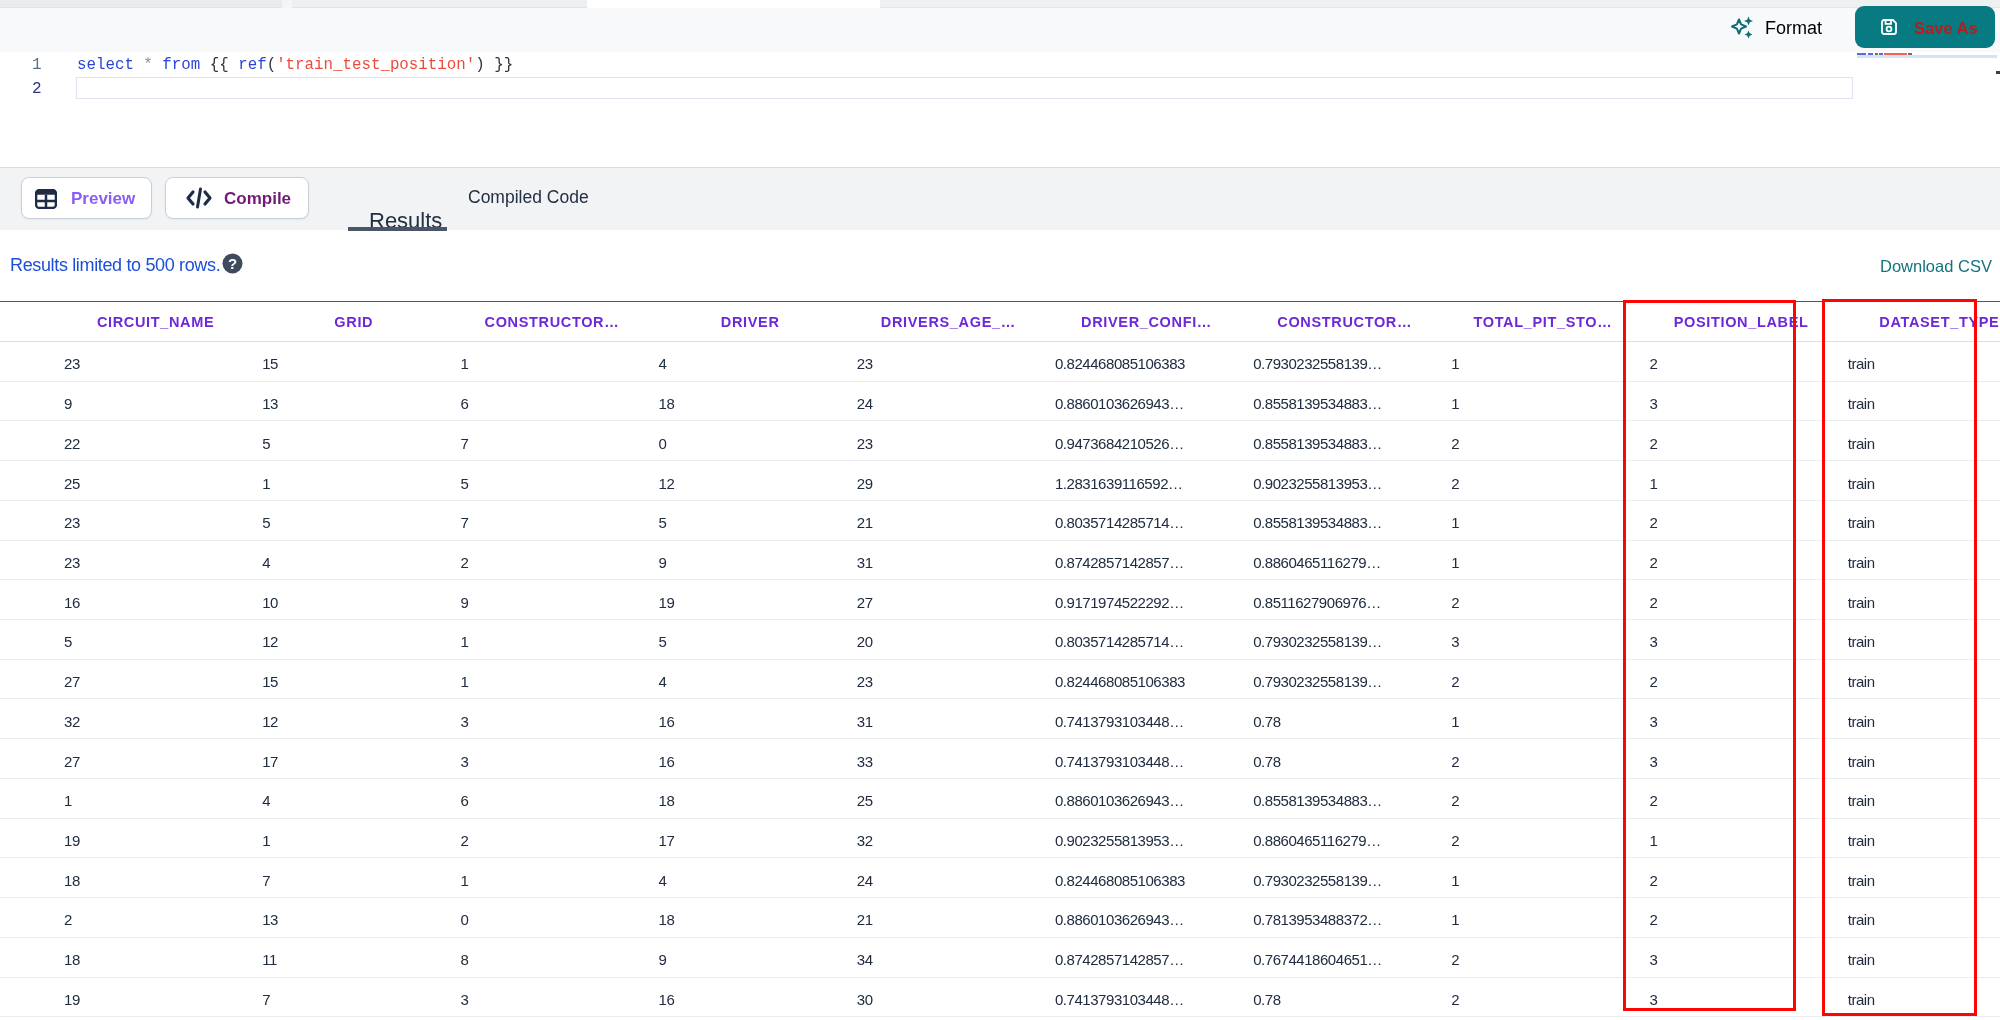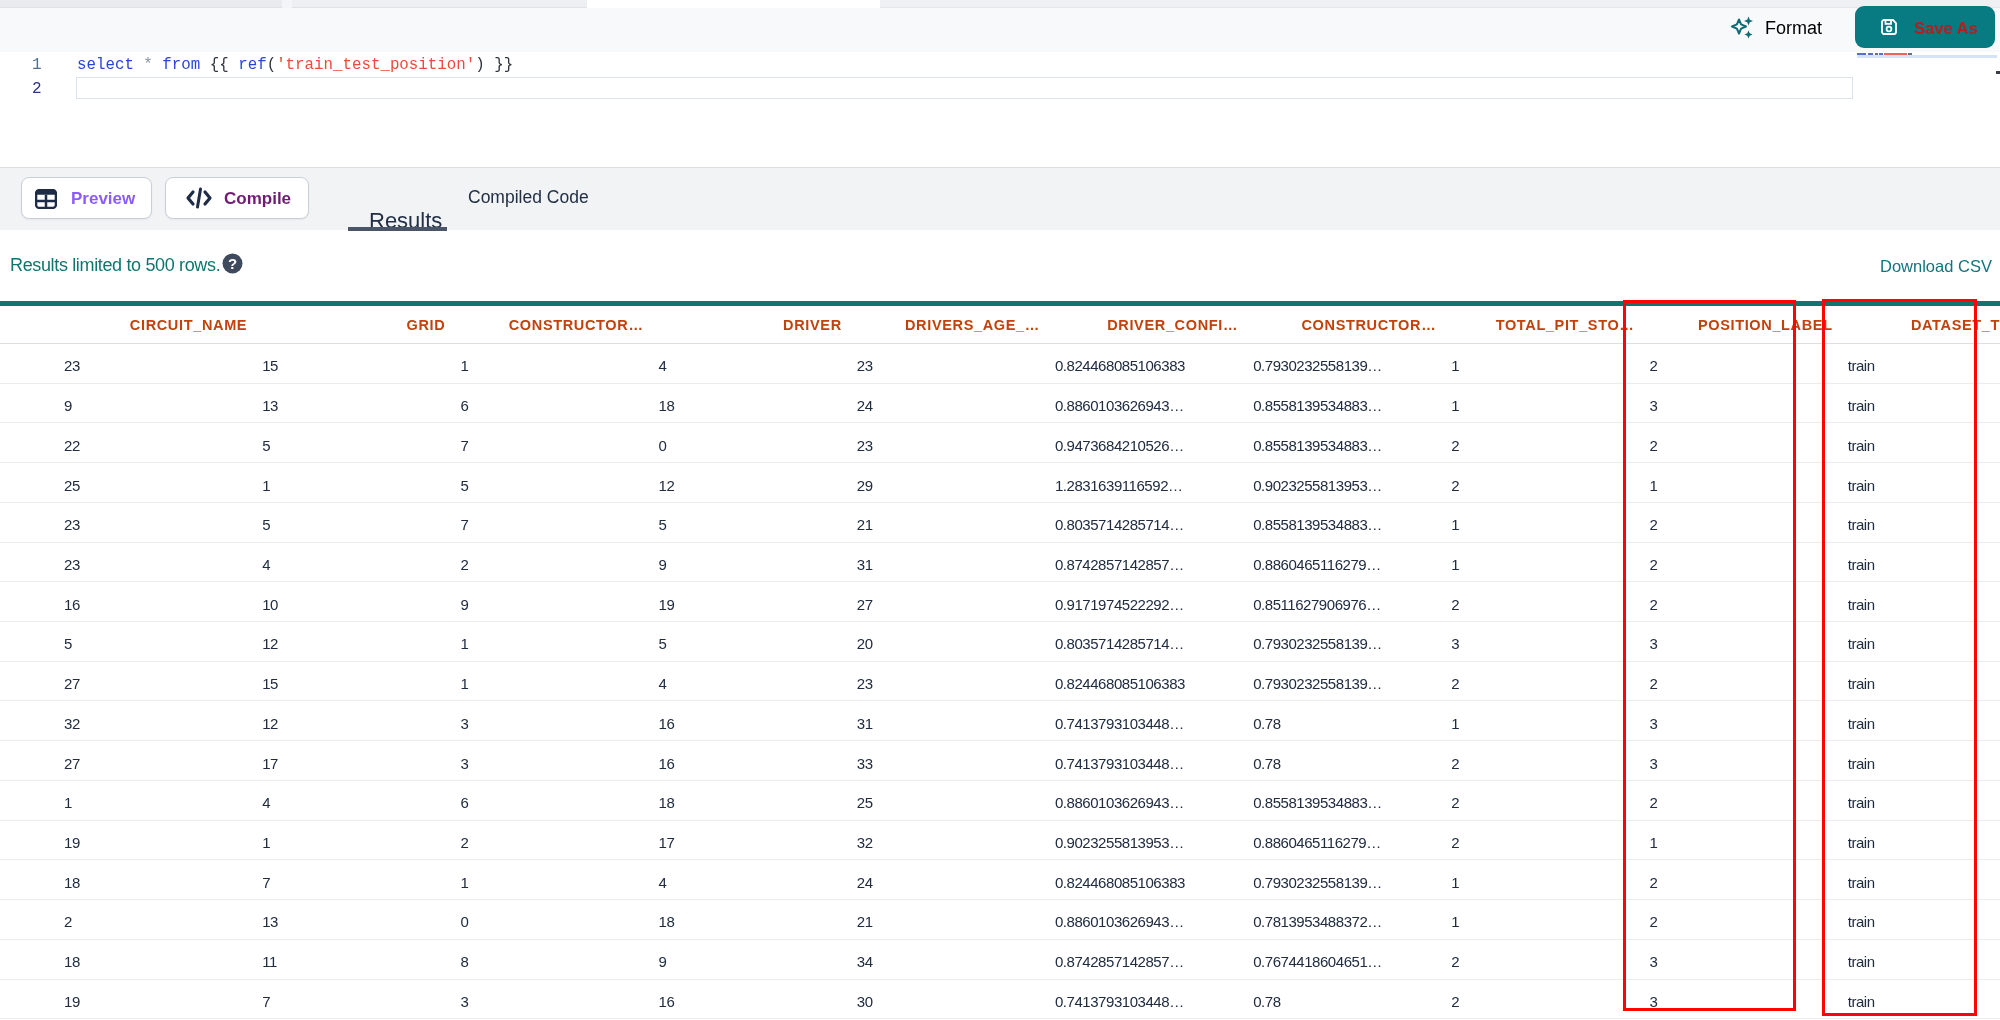--- a/index.html
+++ b/index.html
@@ -67,21 +67,21 @@
   <path d="M8 6 L3 12 L8 18" stroke="#1f2c45" stroke-width="3.2" stroke-linecap="round" stroke-linejoin="round" fill="none"></path>
   <path d="M20 6 L25 12 L20 18" stroke="#1f2c45" stroke-width="3.2" stroke-linecap="round" stroke-linejoin="round" fill="none"></path>
   <line x1="15.5" y1="3" x2="12.5" y2="21" stroke="#1f2c45" stroke-width="3" stroke-linecap="round"></line>
 </svg>
 <div class="abs" style="left:224px;top:188px;font-size:17px;line-height:22px;color:#701a75;font-weight:700;">Compile</div>
 
 <div class="abs" style="left:369px;top:186px;font-size:22px;line-height:22px;color:#222f45;margin-top:24px;">Results</div>
 <div class="abs" style="left:468px;top:186px;font-size:17.5px;line-height:22px;color:#222f45;">Compiled Code</div>
 <div class="abs" style="left:348px;top:227px;width:99px;height:3.5px;background:#4a5568;"></div>
 
-<div class="abs" style="left:10px;top:254px;font-size:18px;letter-spacing:-0.35px;line-height:22px;color:#0f766e;">Results limited to 500 rows.</div>
+<div class="abs" style="left:10px;top:254px;font-size:18px;letter-spacing:-0.35px;line-height:22px;color:#1d4ed8;">Results limited to 500 rows.</div>
 <svg class="abs" style="left:222px;top:253px;" width="21" height="21" viewBox="0 0 21 21">
   <circle cx="10.5" cy="10.5" r="10" fill="#3f4a5c"></circle>
   <text x="10.5" y="15.8" text-anchor="middle" font-family="Liberation Sans" font-size="15" font-weight="700" fill="#ffffff">?</text>
 </svg>
 <div class="abs" style="left:1880px;top:256px;font-size:16.5px;line-height:21px;color:#13737d;">Download CSV</div>
 
 <div class="abs" style="left:0;top:301px;width:2000px;height:719px;overflow:hidden;">
   <table style="border-collapse:collapse;table-layout:fixed;margin-left:0;width:2031px;">
     <colgroup>
       <col style="width:247.2px">
@@ -315,18 +315,18 @@
           <td class="d">train</td>
         </tr>
     </tbody>
   </table>
 </div>
 
 <div class="abs" style="left:1623px;top:300px;width:173px;height:711px;border:3px solid #fb0604;"></div>
 <div class="abs" style="left:1822px;top:299px;width:155px;height:717px;border:3px solid #fb0604;"></div>
 
 <style>
-  th.h { font-size:14.5px; font-weight:700; letter-spacing:0.65px; color:#c2410c; text-align:right; padding:0 0 0 15px; border-top:5px solid #0f766e; border-bottom:1px solid #dcdfe3; white-space:nowrap; overflow:hidden; }
+  th.h { font-size:14.5px; font-weight:700; letter-spacing:0.65px; color:#6d28d9; text-align:center; padding:0 0 0 15px; border-top:1px solid #0f766e; border-bottom:1px solid #dcdfe3; white-space:nowrap; overflow:hidden; }
   td.d { font-size:15px; letter-spacing:-0.45px; color:#202c40; text-align:left; padding:5px 0 0 15px; border-bottom:1px solid #edeff1; white-space:nowrap; overflow:hidden; }
   tr.r { height:39.73px; }
   th.h:first-child, td.d:first-child { padding-left:64px; }
   td.d { border-bottom-color:#eaecef; }
 </style>
 
 </body></html>

